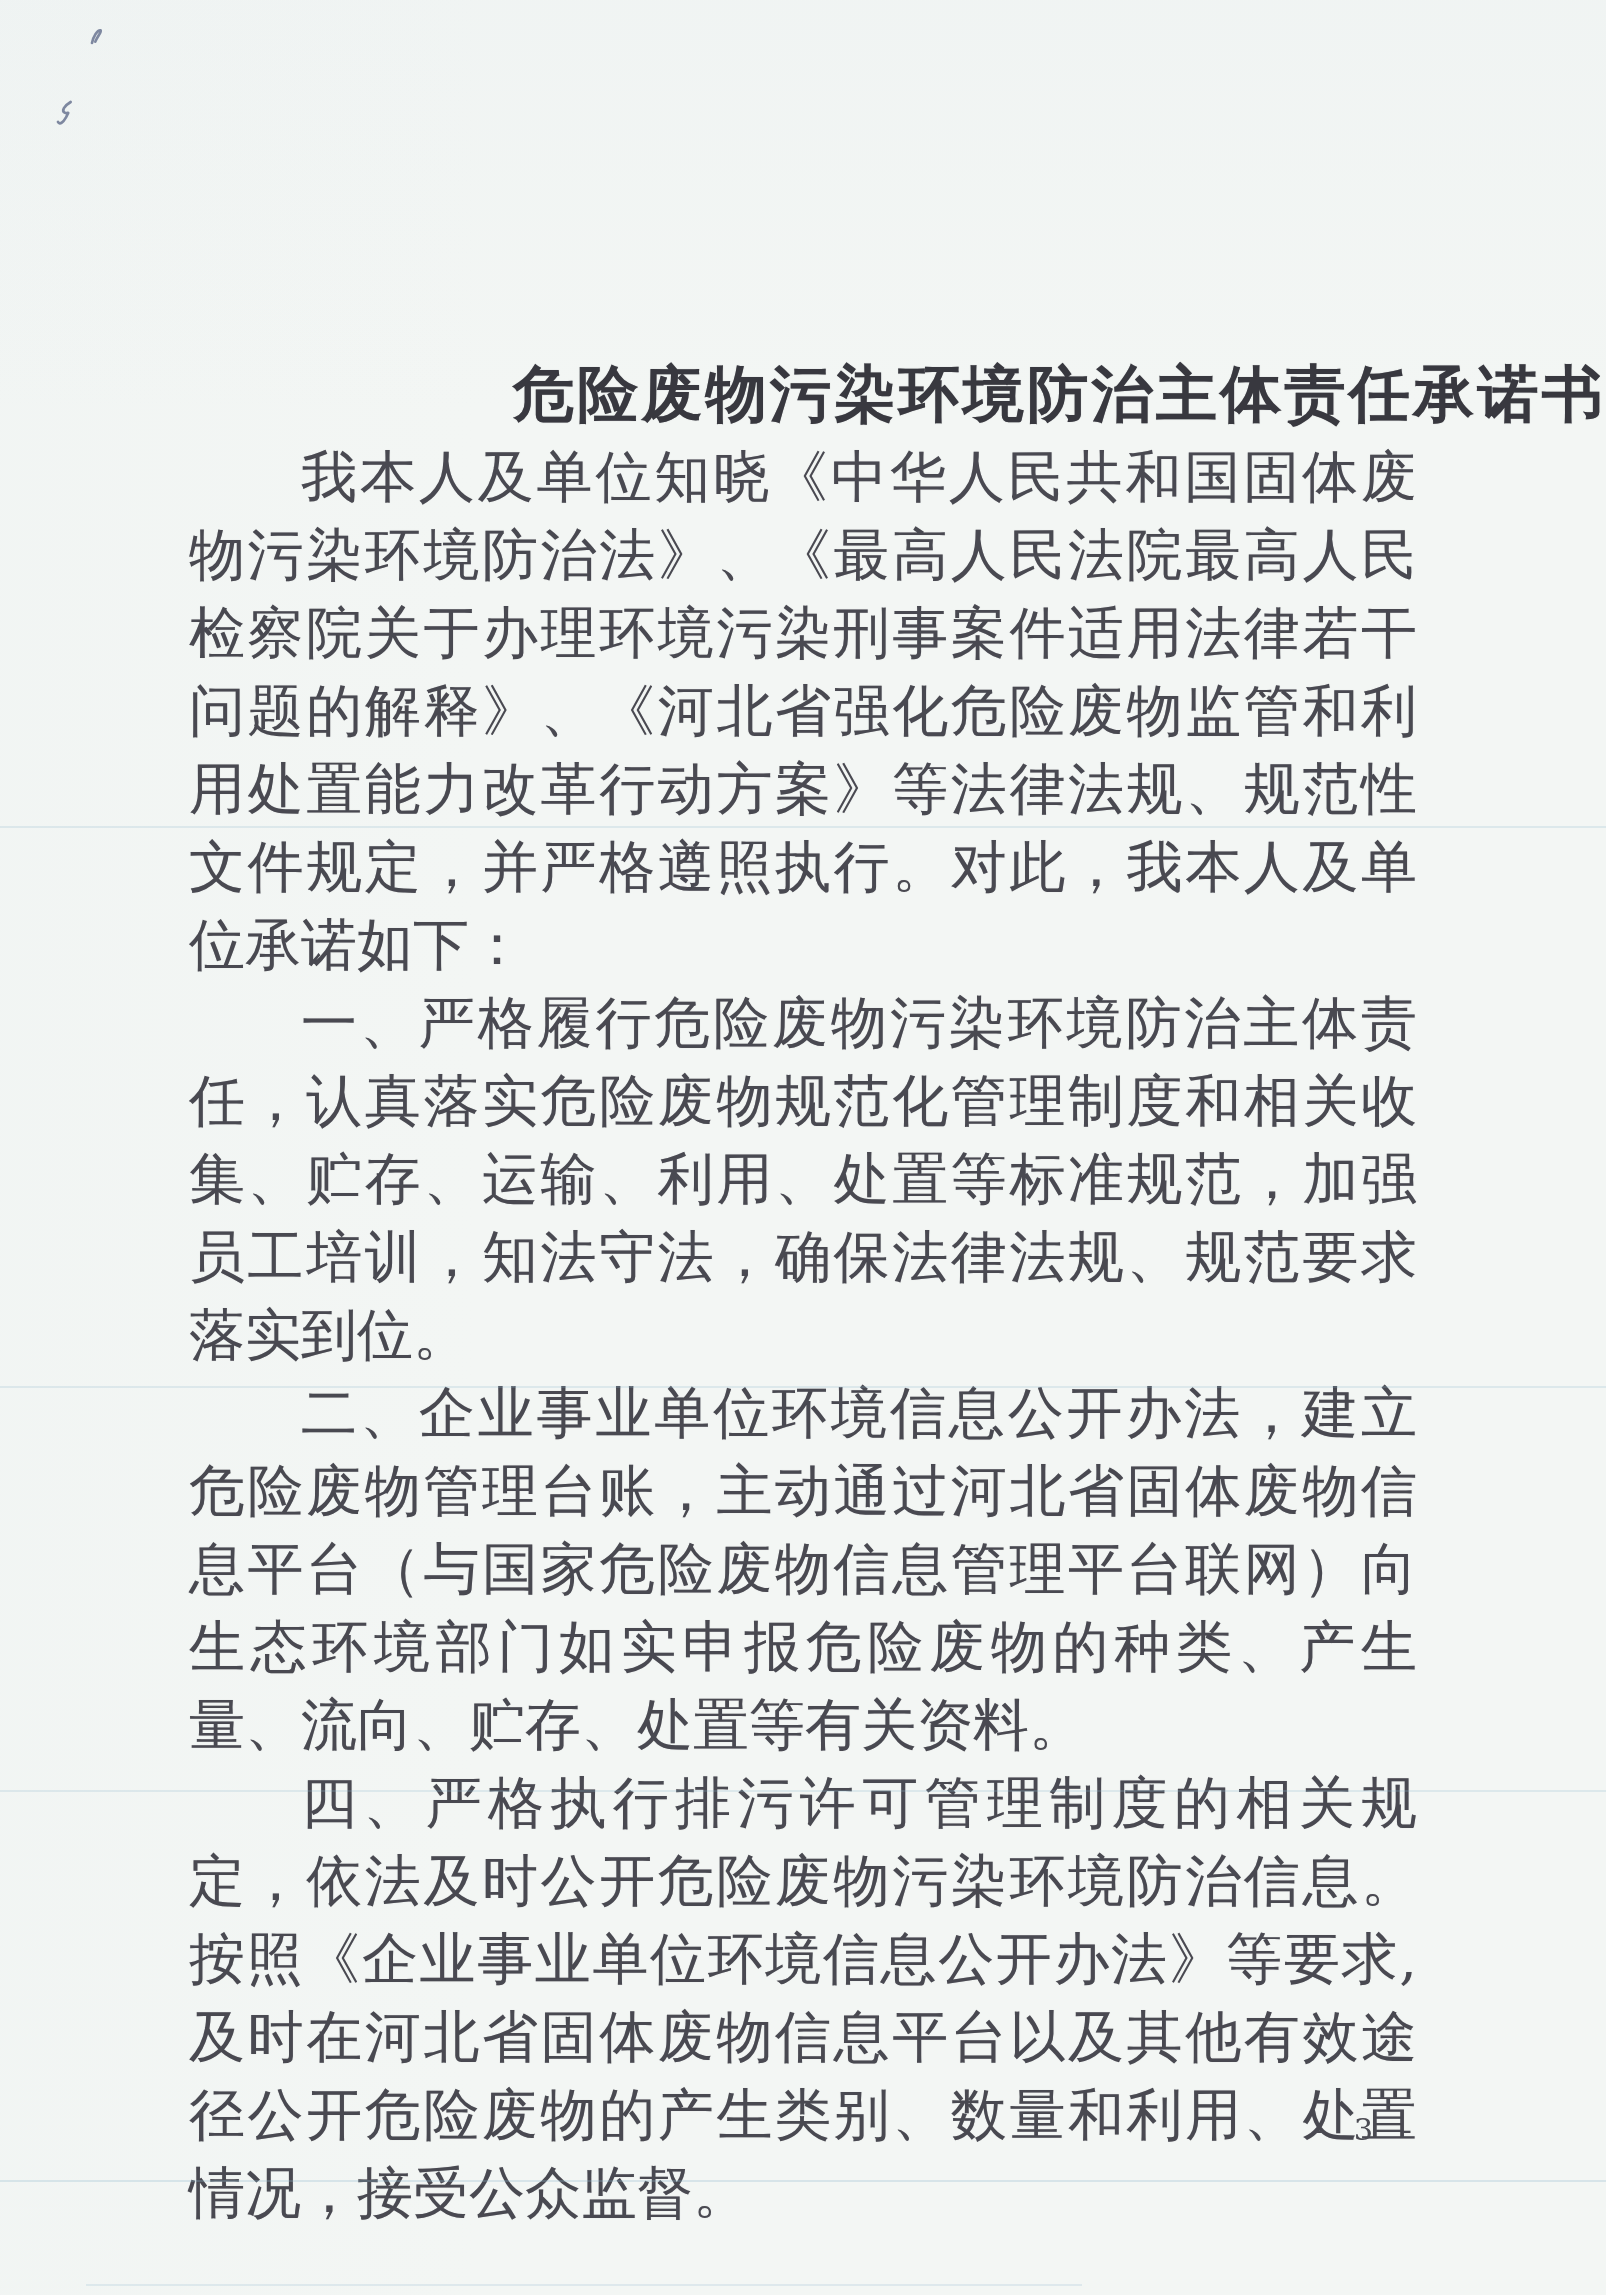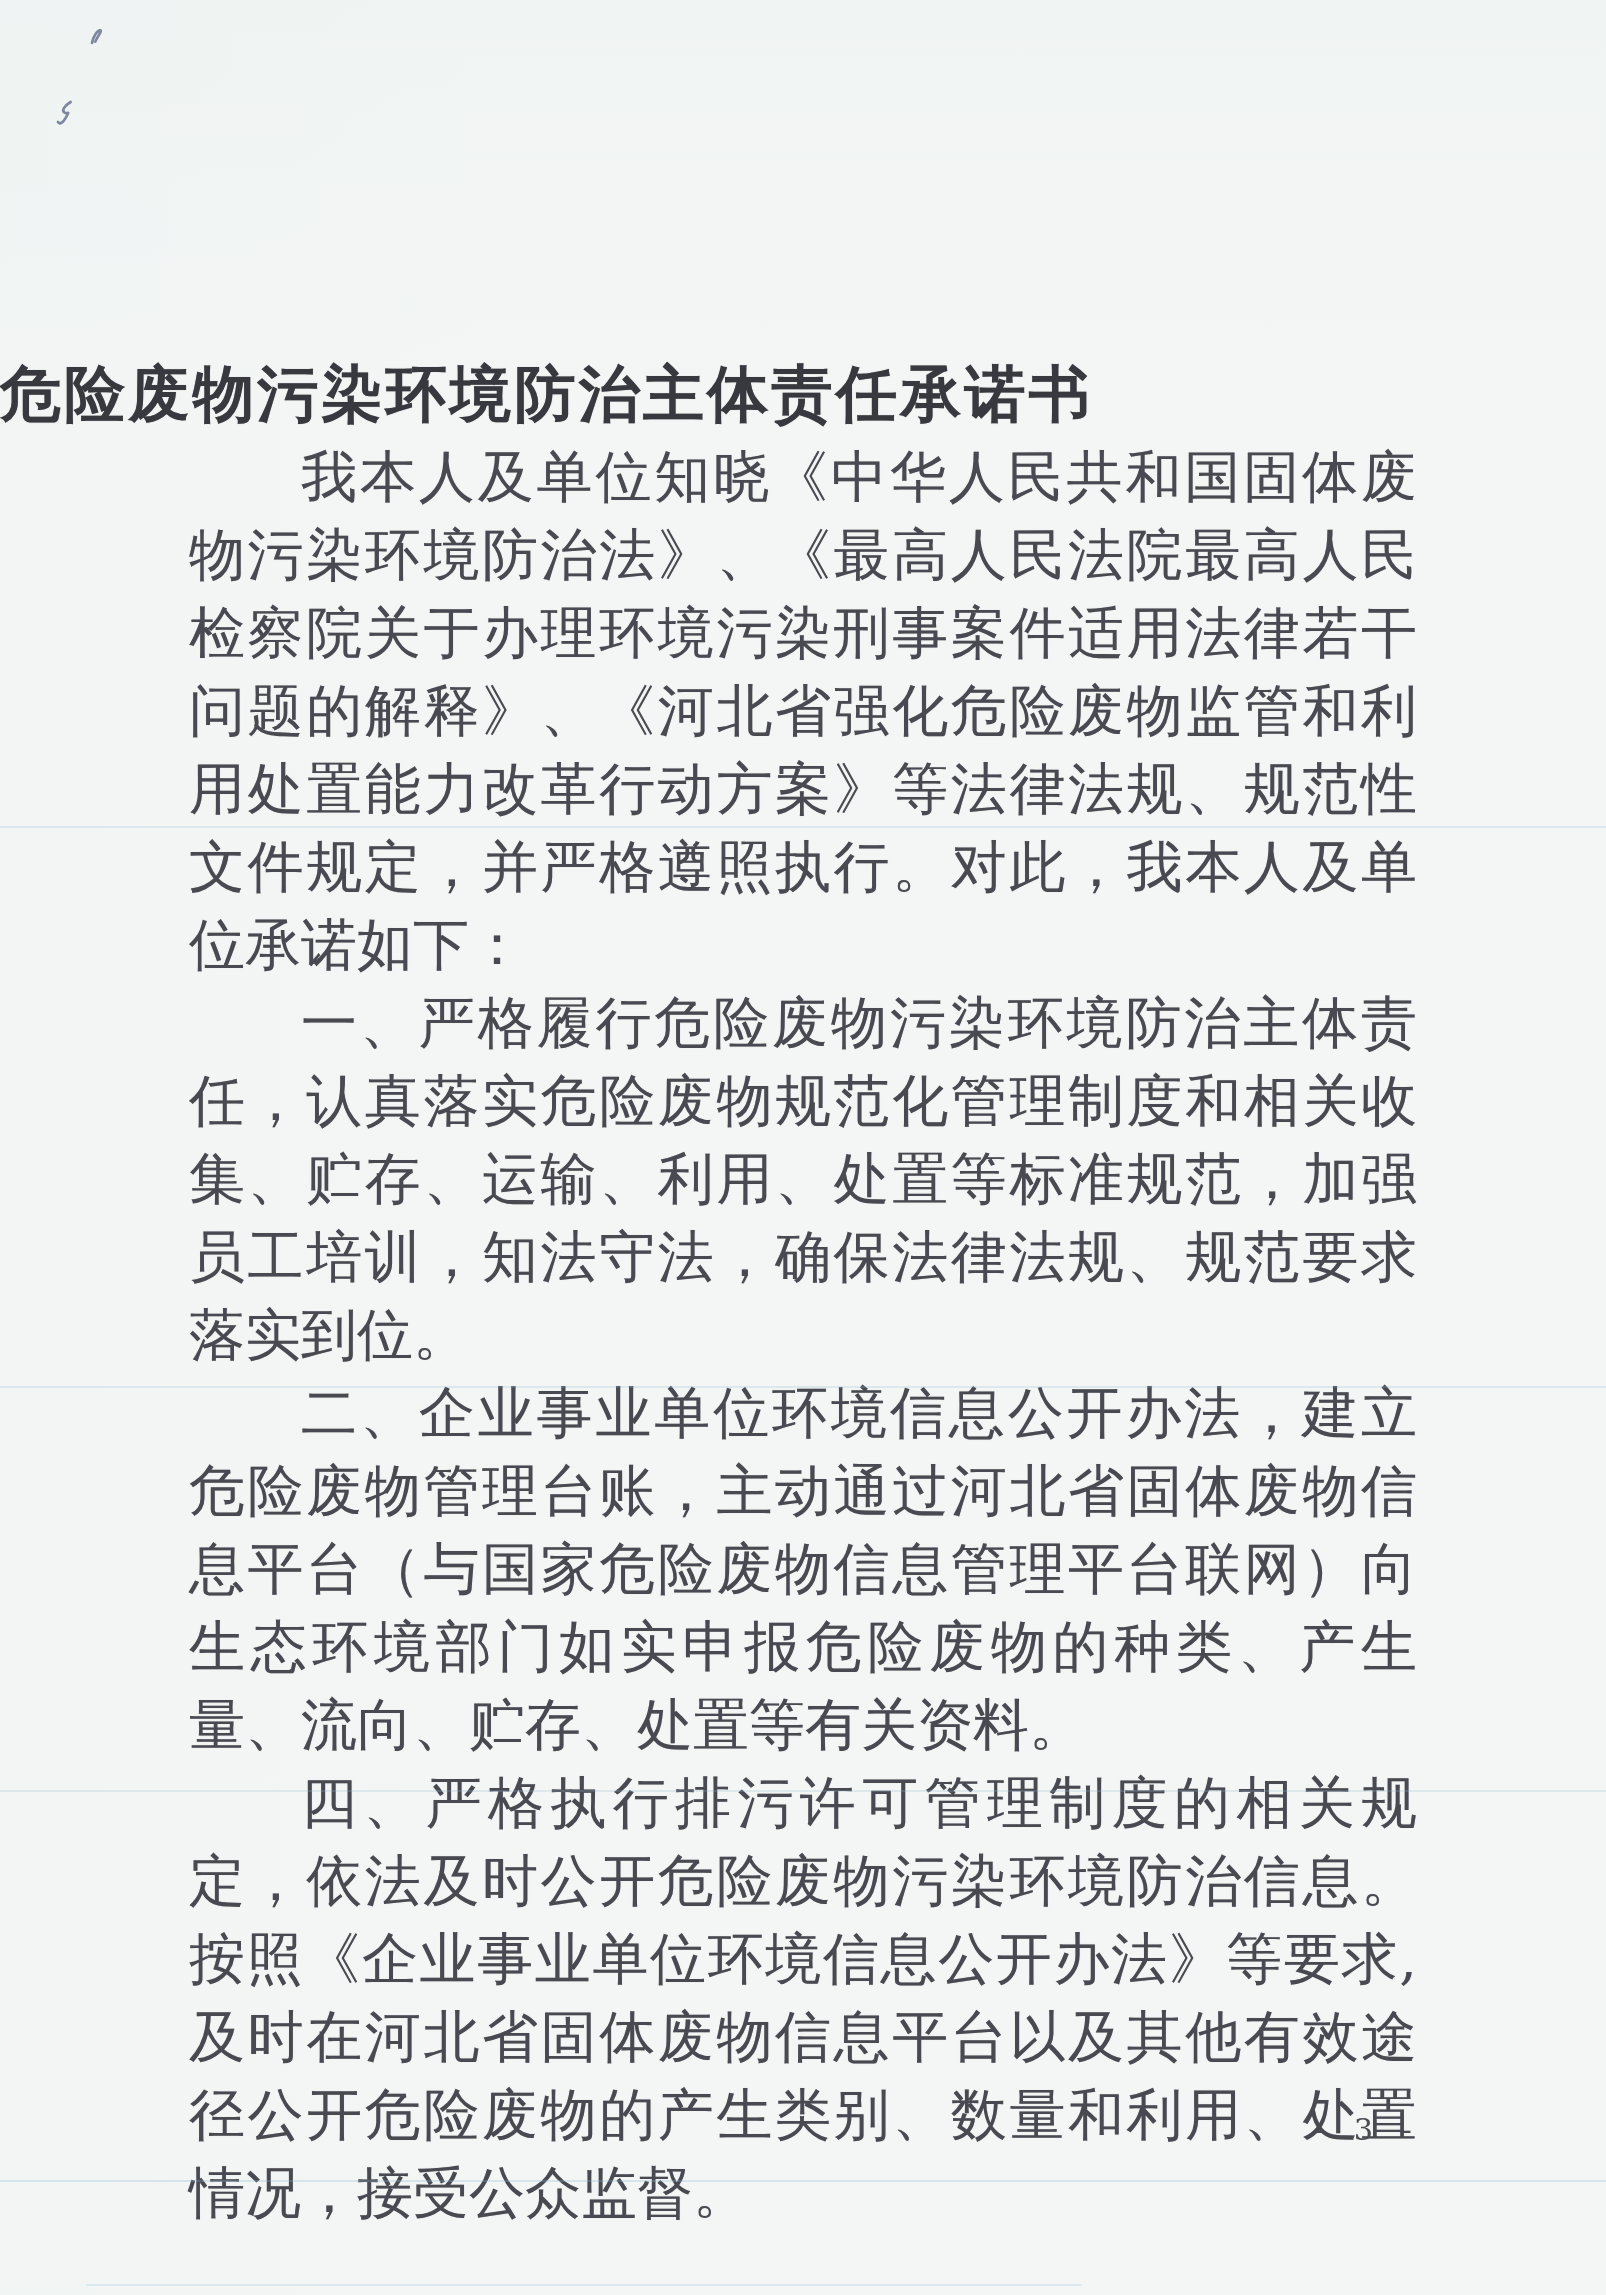--- a/index.html
+++ b/index.html
@@ -19,21 +19,21 @@
     overflow: hidden;
     font-family: "DejaVu Serif", serif;
     color: #46464e;
   }
   .doc-title {
     position: absolute;
     top: 357px;
     left: 0;
     width: 100%;
     margin: 0;
-    text-align: left;
+    text-align: right;
     font-size: 61px;
     line-height: 73px;
     font-weight: bold;
     letter-spacing: 3.3px;
     color: #38383f;
     text-shadow: 0 0 0.7px rgba(56,56,63,0.55);
   }
   .doc-body {
     position: absolute;
     top: 438px;

